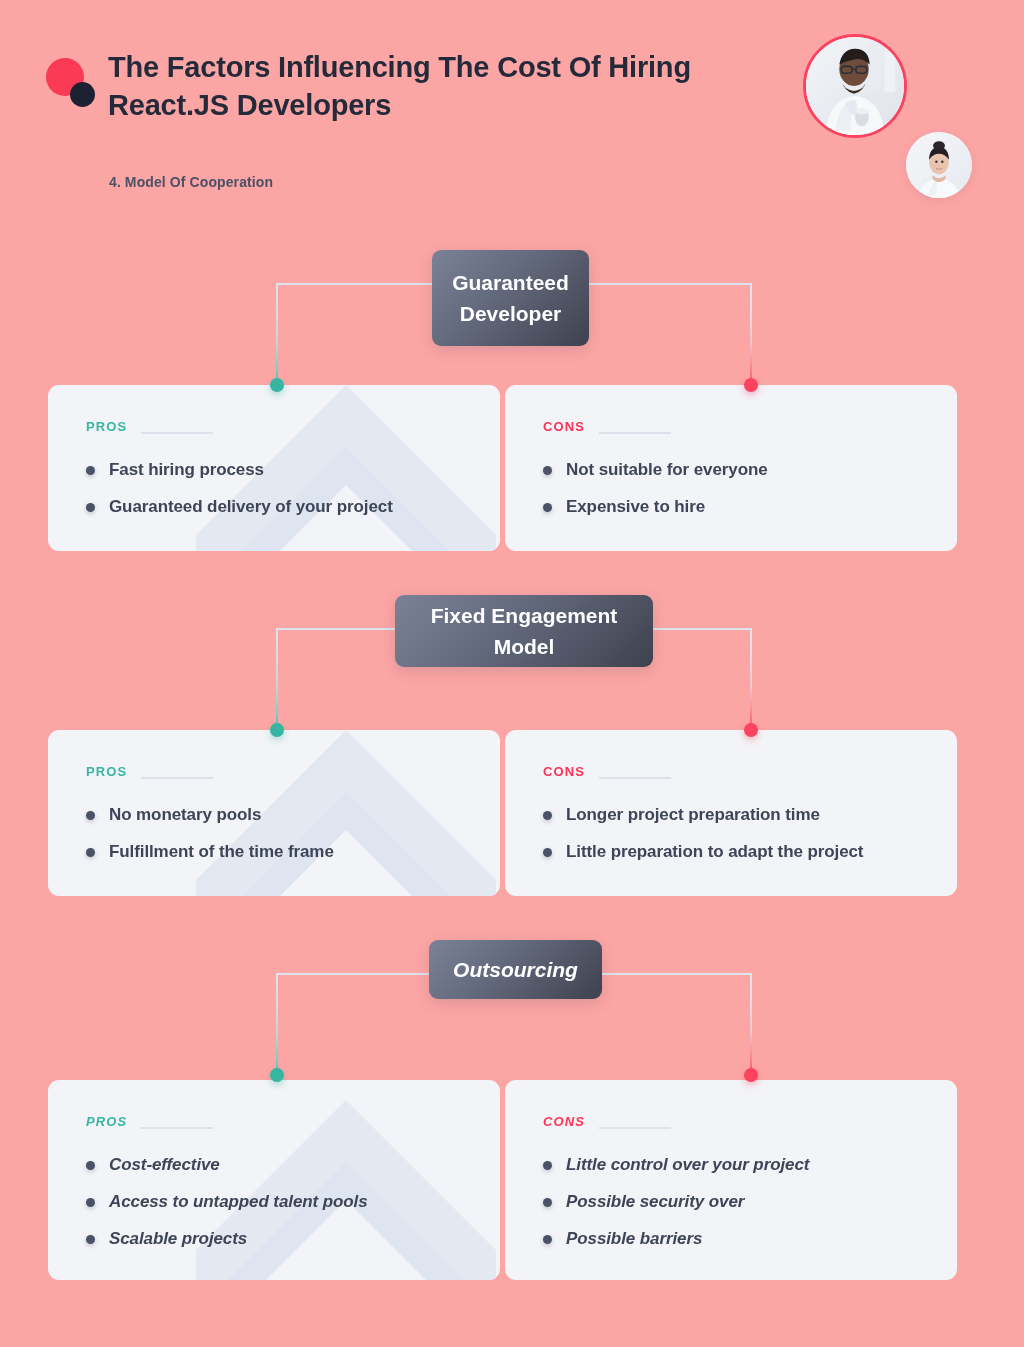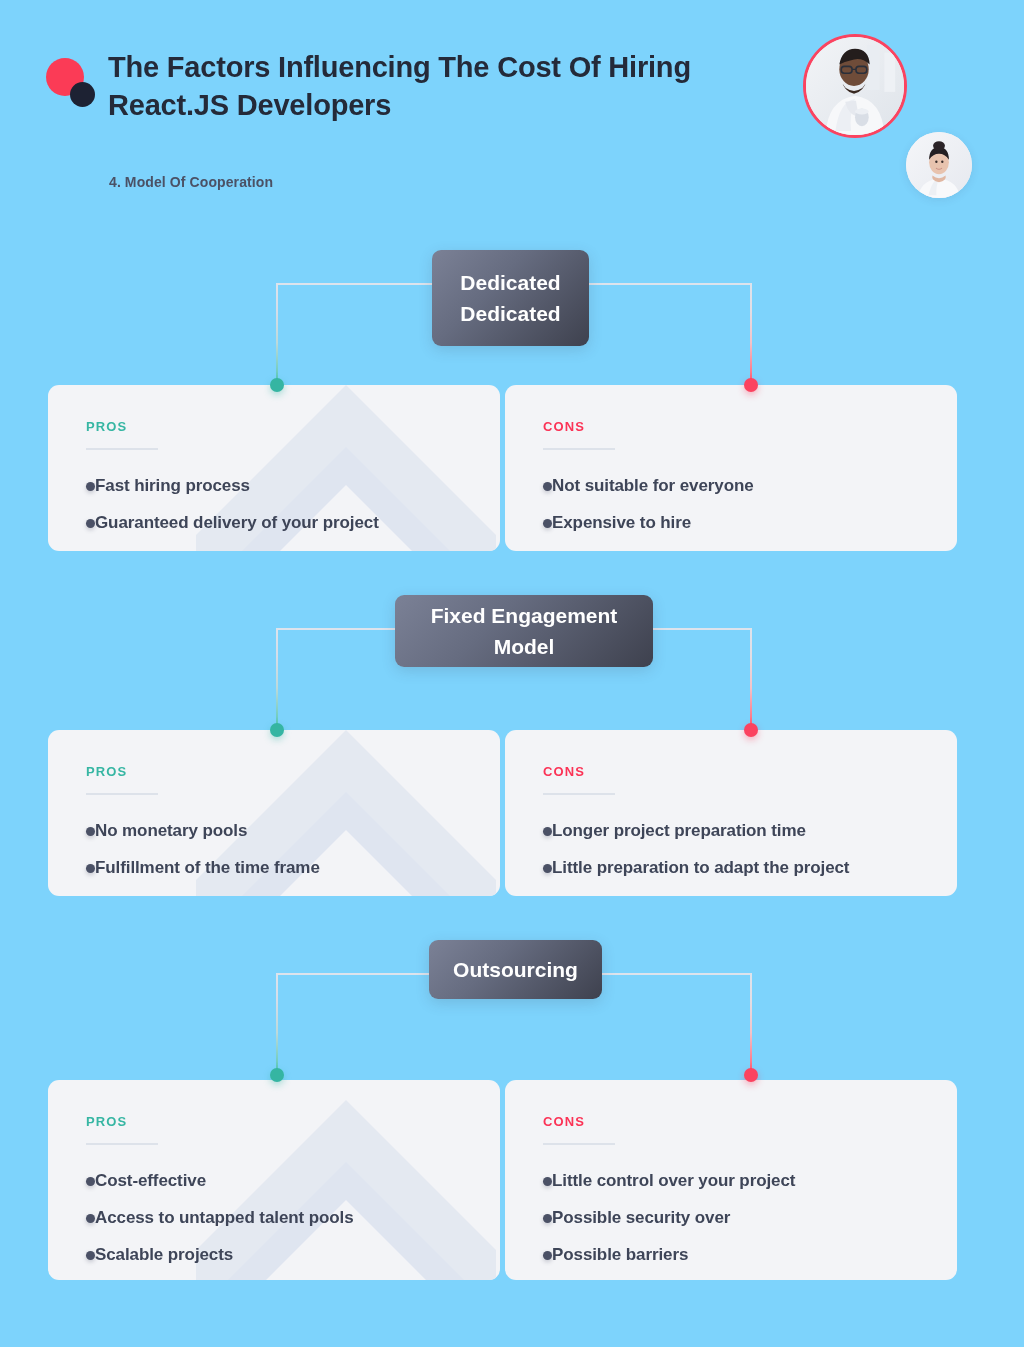--- a/index.html
+++ b/index.html
@@ -9,21 +9,21 @@
     height: 1347px;
     background: #ffffff;
     font-family: "Liberation Sans", "DejaVu Sans", sans-serif;
     overflow: hidden;
   }
 
   .page {
     position: relative;
     width: 1024px;
     height: 1347px;
-    background: #7dd3fc;
+    background: #fca5a5;
   }
 
   
   .header {
     position: absolute;
     top: 0; left: 0;
     width: 1024px;
     height: 230px;
   }
 
@@ -168,34 +168,35 @@
     right: 4px;
     bottom: -54px;
     width: 300px;
     height: 230px;
     pointer-events: none;
   }
   .watermark svg { display: block; width: 100%; height: 100%; }
 
   .card-inner { position: relative; z-index: 2; padding: 34px 38px 0 38px; }
 
-  .tag-row { display: flex; align-items: flex-start; gap: 14px; margin-bottom: 26px; flex-direction: column; }
+  .tag-row { display: flex; align-items: flex-end; gap: 14px; margin-bottom: 26px; }
   .tag-label {
     font-size: 13px;
     font-weight: bold;
     letter-spacing: 1.1px;
   }
   .tag-pros { color: #36b6a3; }
   .tag-cons { color: #fb3356; }
   .tag-line { width: 72px; height: 2px; background: #dde2ea; }
 
   ul.points { list-style: none; }
   ul.points li {
     display: flex;
     align-items: center;
+    gap: 14px;
     margin-bottom: 17px;
     font-size: 17px;
     color: #3e4558;
     font-weight: bold;
     letter-spacing: -0.1px;
   }
   ul.points li .bullet {
     flex: 0 0 auto;
     width: 9px; height: 9px;
     border-radius: 50%;
@@ -267,21 +268,21 @@
 
   <div class="section" style="top:250px; height:305px;">
 
     <div class="rail-top" style="left:276px; top:33px; width:476px;"></div>
     <div class="rail-left-corner" style="left:276px; top:33px; height:103px;"></div>
     <div class="rail-right-corner" style="left:750px; top:33px; height:103px;"></div>
     <div class="rail-cap-left" style="left:270px; top:128px;"></div>
     <div class="rail-cap-right" style="left:744px; top:128px;"></div>
 
     <div class="badge" style="left:432px; width:157px; height:96px;">
-      <span>Dedicated Dedicated</span>
+      <span>Guaranteed Developer</span>
     </div>
 
     <div class="card card-left" style="top:135px; height:166px;">
       <div class="watermark">
         <svg viewBox="0 0 300 230" preserveAspectRatio="none">
           <path d="M150 10 L300 160 L300 230 L150 80 L0 230 L0 160 Z" fill="#e4e9f1"></path>
           <path d="M150 72 L270 192 L270 230 L150 110 L30 230 L30 192 Z" fill="#dfe5f0"></path>
         </svg>
       </div>
       <div class="card-inner">
@@ -372,21 +373,21 @@
             </li>
           <li>
               <span class="bullet"></span>
               <span>Little preparation to adapt the project</span>
             </li>
         </ul>
       </div>
     </div>
   </div>
 
-  <div class="section" style="top:940px; height:340px;">
+  <div class="section" style="top:940px; height:340px;font-style:italic;">
 
     <div class="rail-top" style="left:276px; top:33px; width:476px;"></div>
     <div class="rail-left-corner" style="left:276px; top:33px; height:103px;"></div>
     <div class="rail-right-corner" style="left:750px; top:33px; height:103px;"></div>
     <div class="rail-cap-left" style="left:270px; top:128px;"></div>
     <div class="rail-cap-right" style="left:744px; top:128px;"></div>
 
     <div class="badge" style="left:429px; width:173px; height:59px;">
       <span>Outsourcing</span>
     </div>

